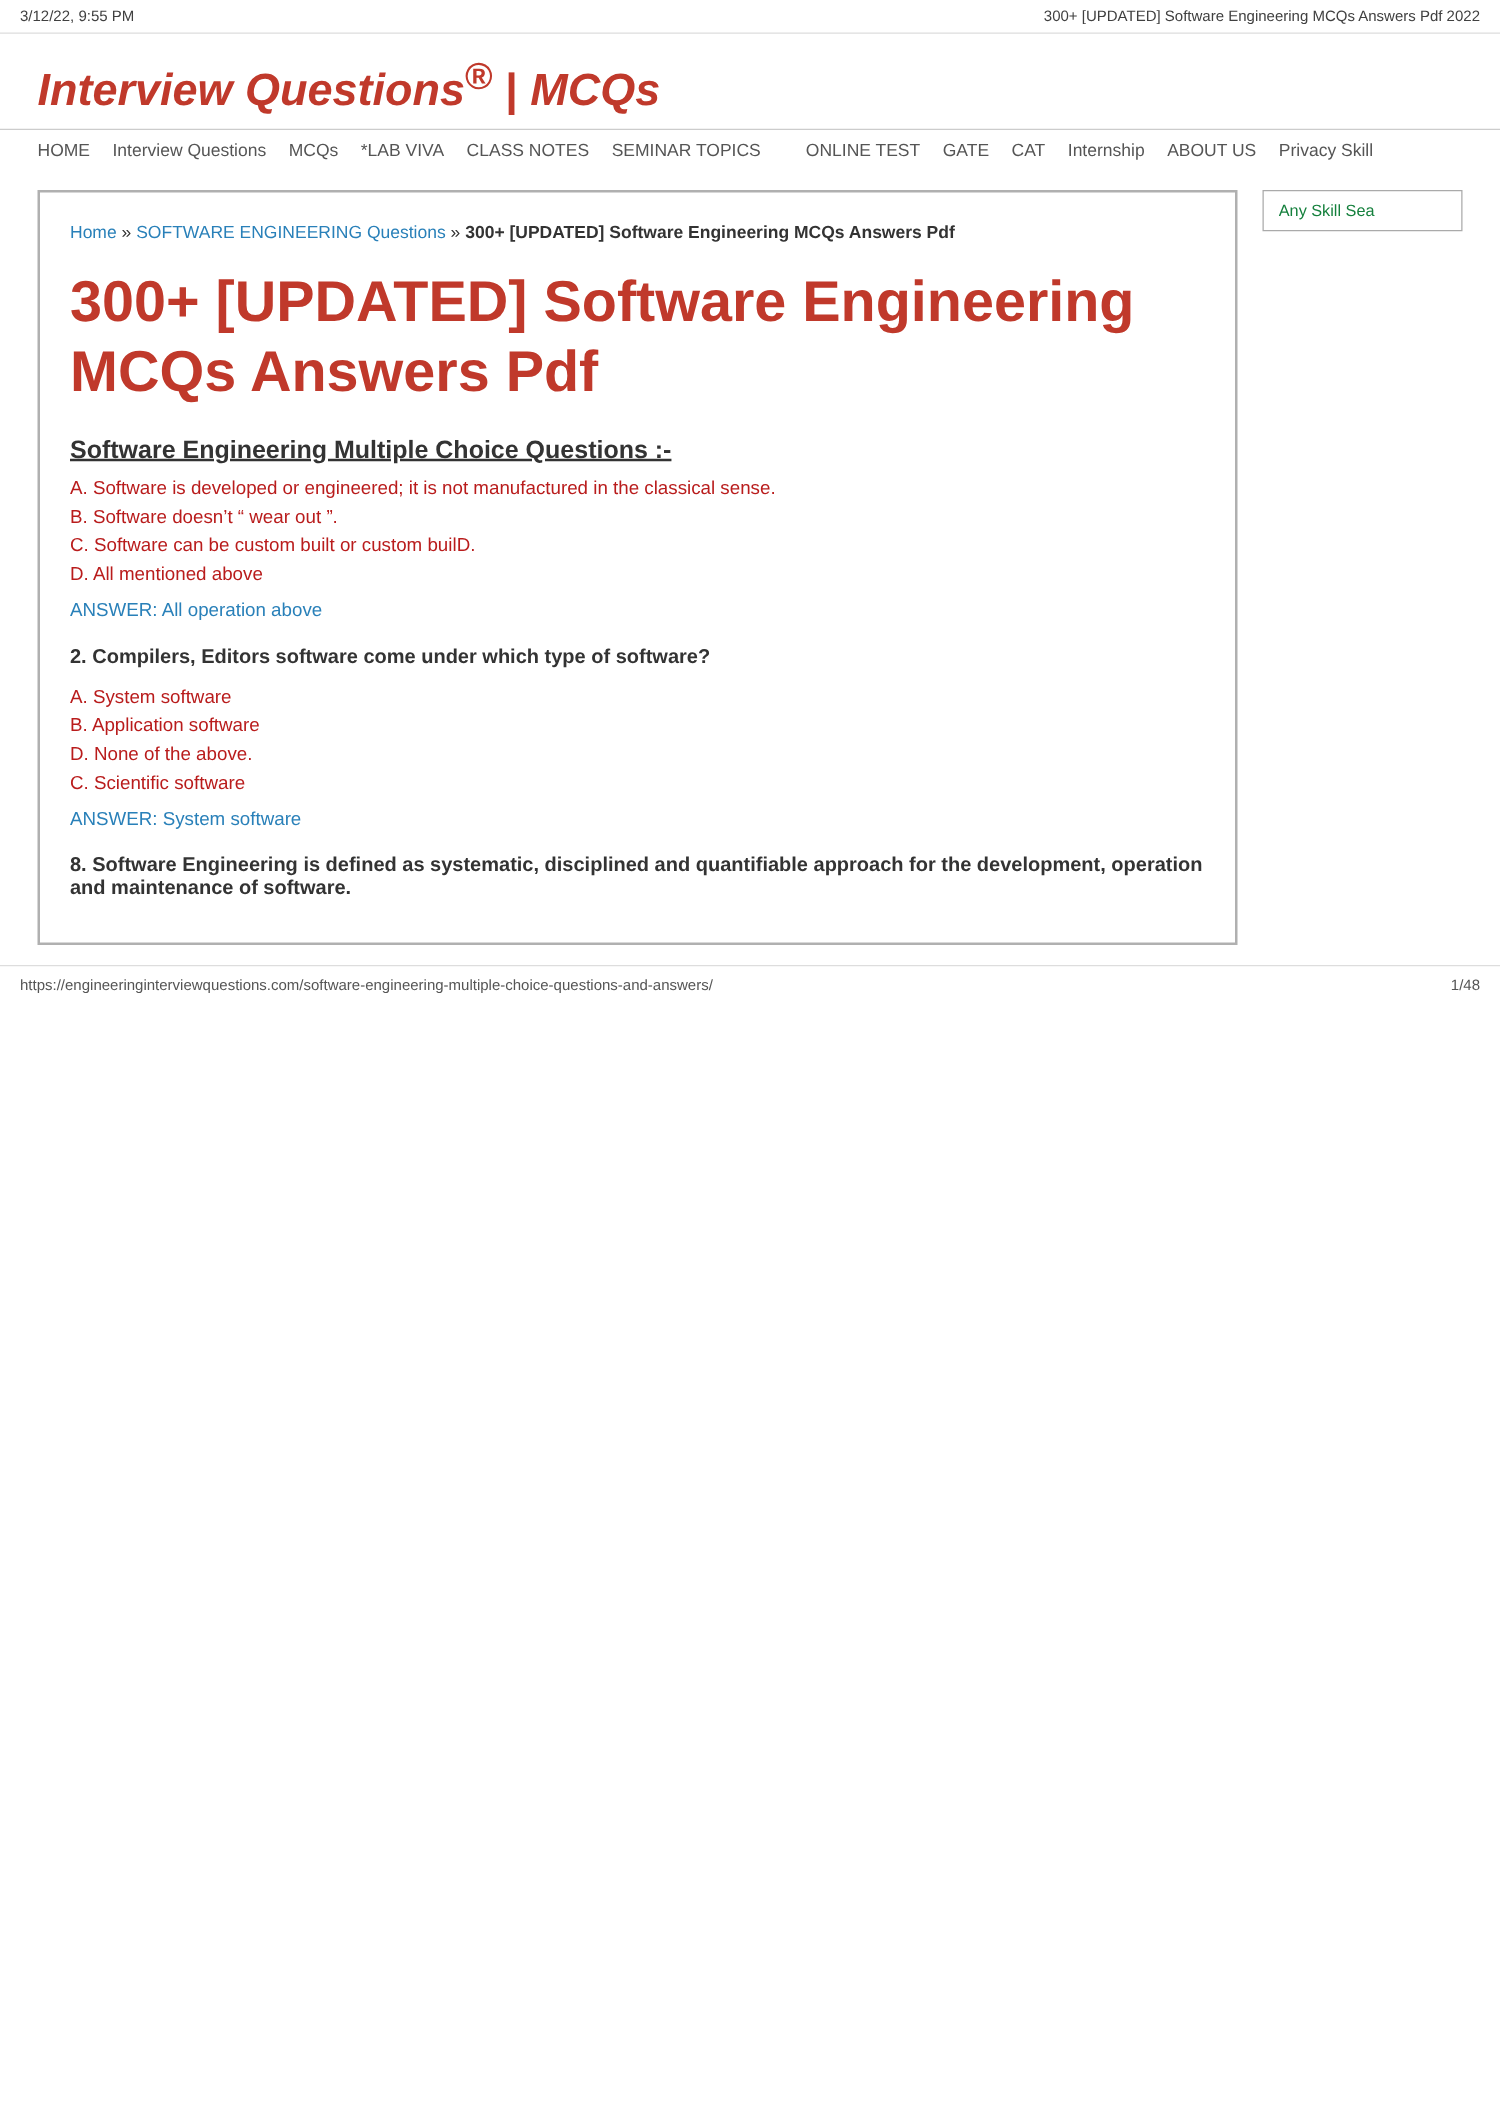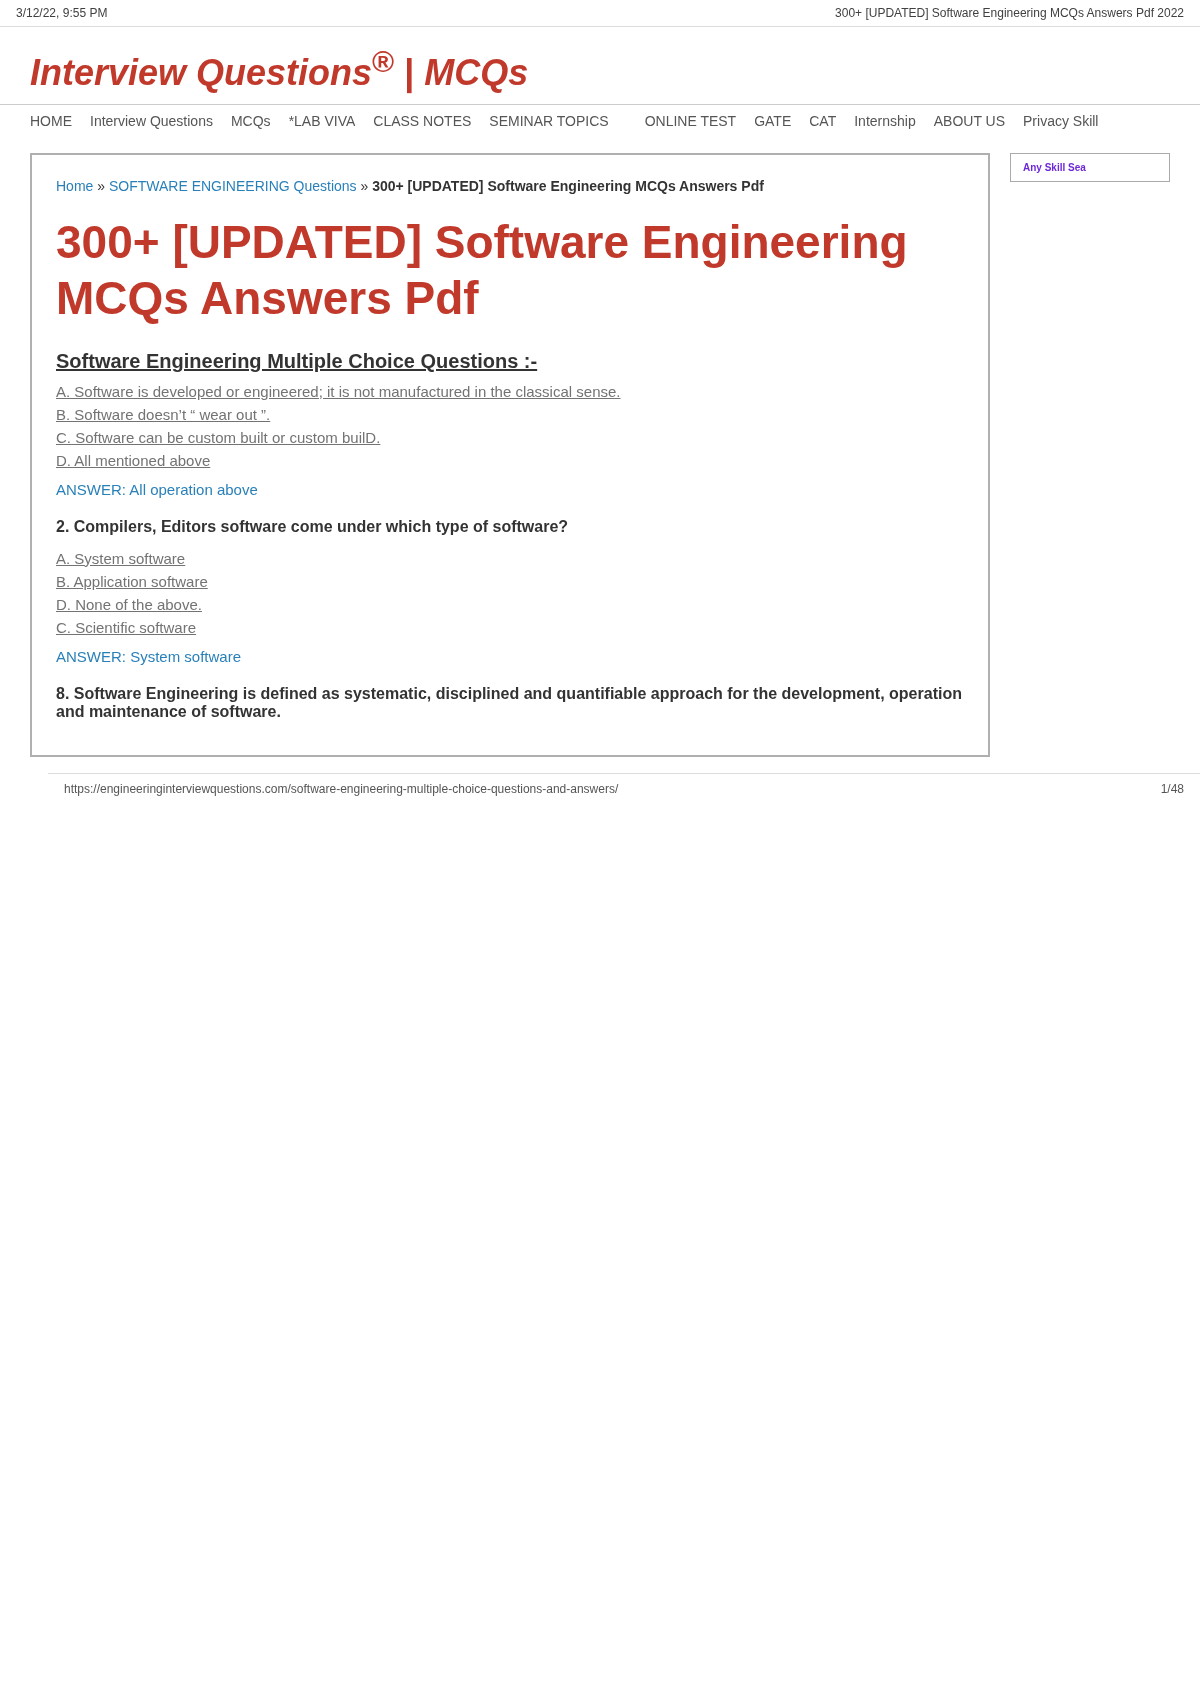--- a/index.html
+++ b/index.html
@@ -87,52 +87,49 @@
       margin-bottom: 10px;
     }
     .question {
       font-size: 16px;
       font-weight: bold;
       margin-bottom: 14px;
     }
     .answer-option {
       font-size: 15px;
       margin-bottom: 6px;
-      color: #737373;
-      text-decoration: underline;
+      color: #b91c1c;
     }
     .answer-label {
       color: #2980b9;
       font-size: 15px;
       margin-top: 12px;
       margin-bottom: 20px;
     }
     .question-block {
       margin-bottom: 10px;
     }
     .sidebar {
       width: 160px;
       flex-shrink: 0;
     }
     .sidebar-search {
       border: 1px solid #aaa;
       padding: 8px 12px;
-      font-size: 10px;
-      color: #6d28d9;
+      font-size: 13px;
+      color: #15803d;
       width: 100%;
-      font-weight: bold;
     }
     .bottom-bar {
       font-size: 12px;
       color: #555;
       padding: 8px 16px;
       border-top: 1px solid #ddd;
       display: flex;
       justify-content: space-between;
-      margin-left: 48px;
     }
   </style>
 </head>
 <body>
 
 <div class="browser-bar">
   <span>3/12/22, 9:55 PM</span>
   <span>300+ [UPDATED] Software Engineering MCQs Answers Pdf 2022</span>
 </div>
 

